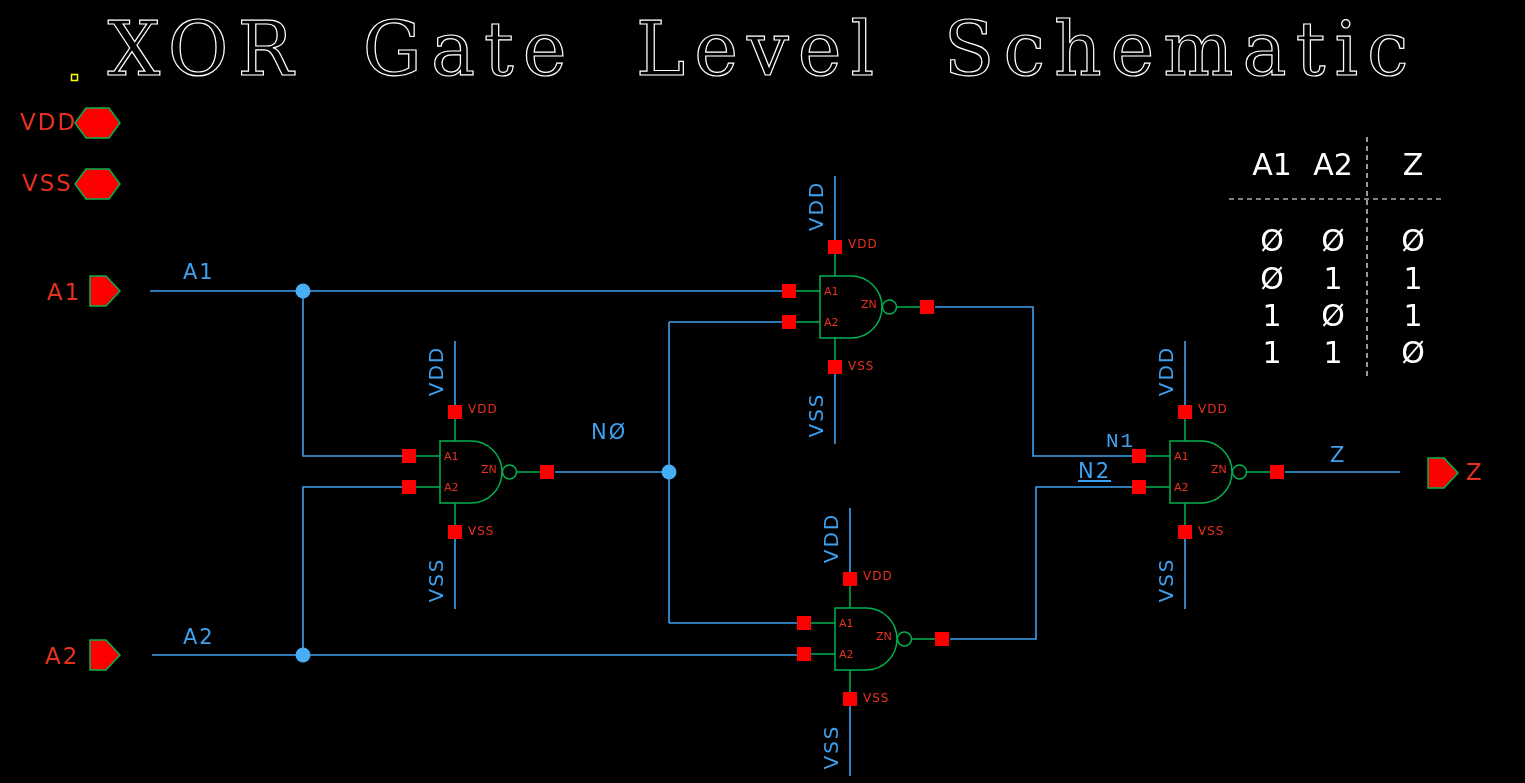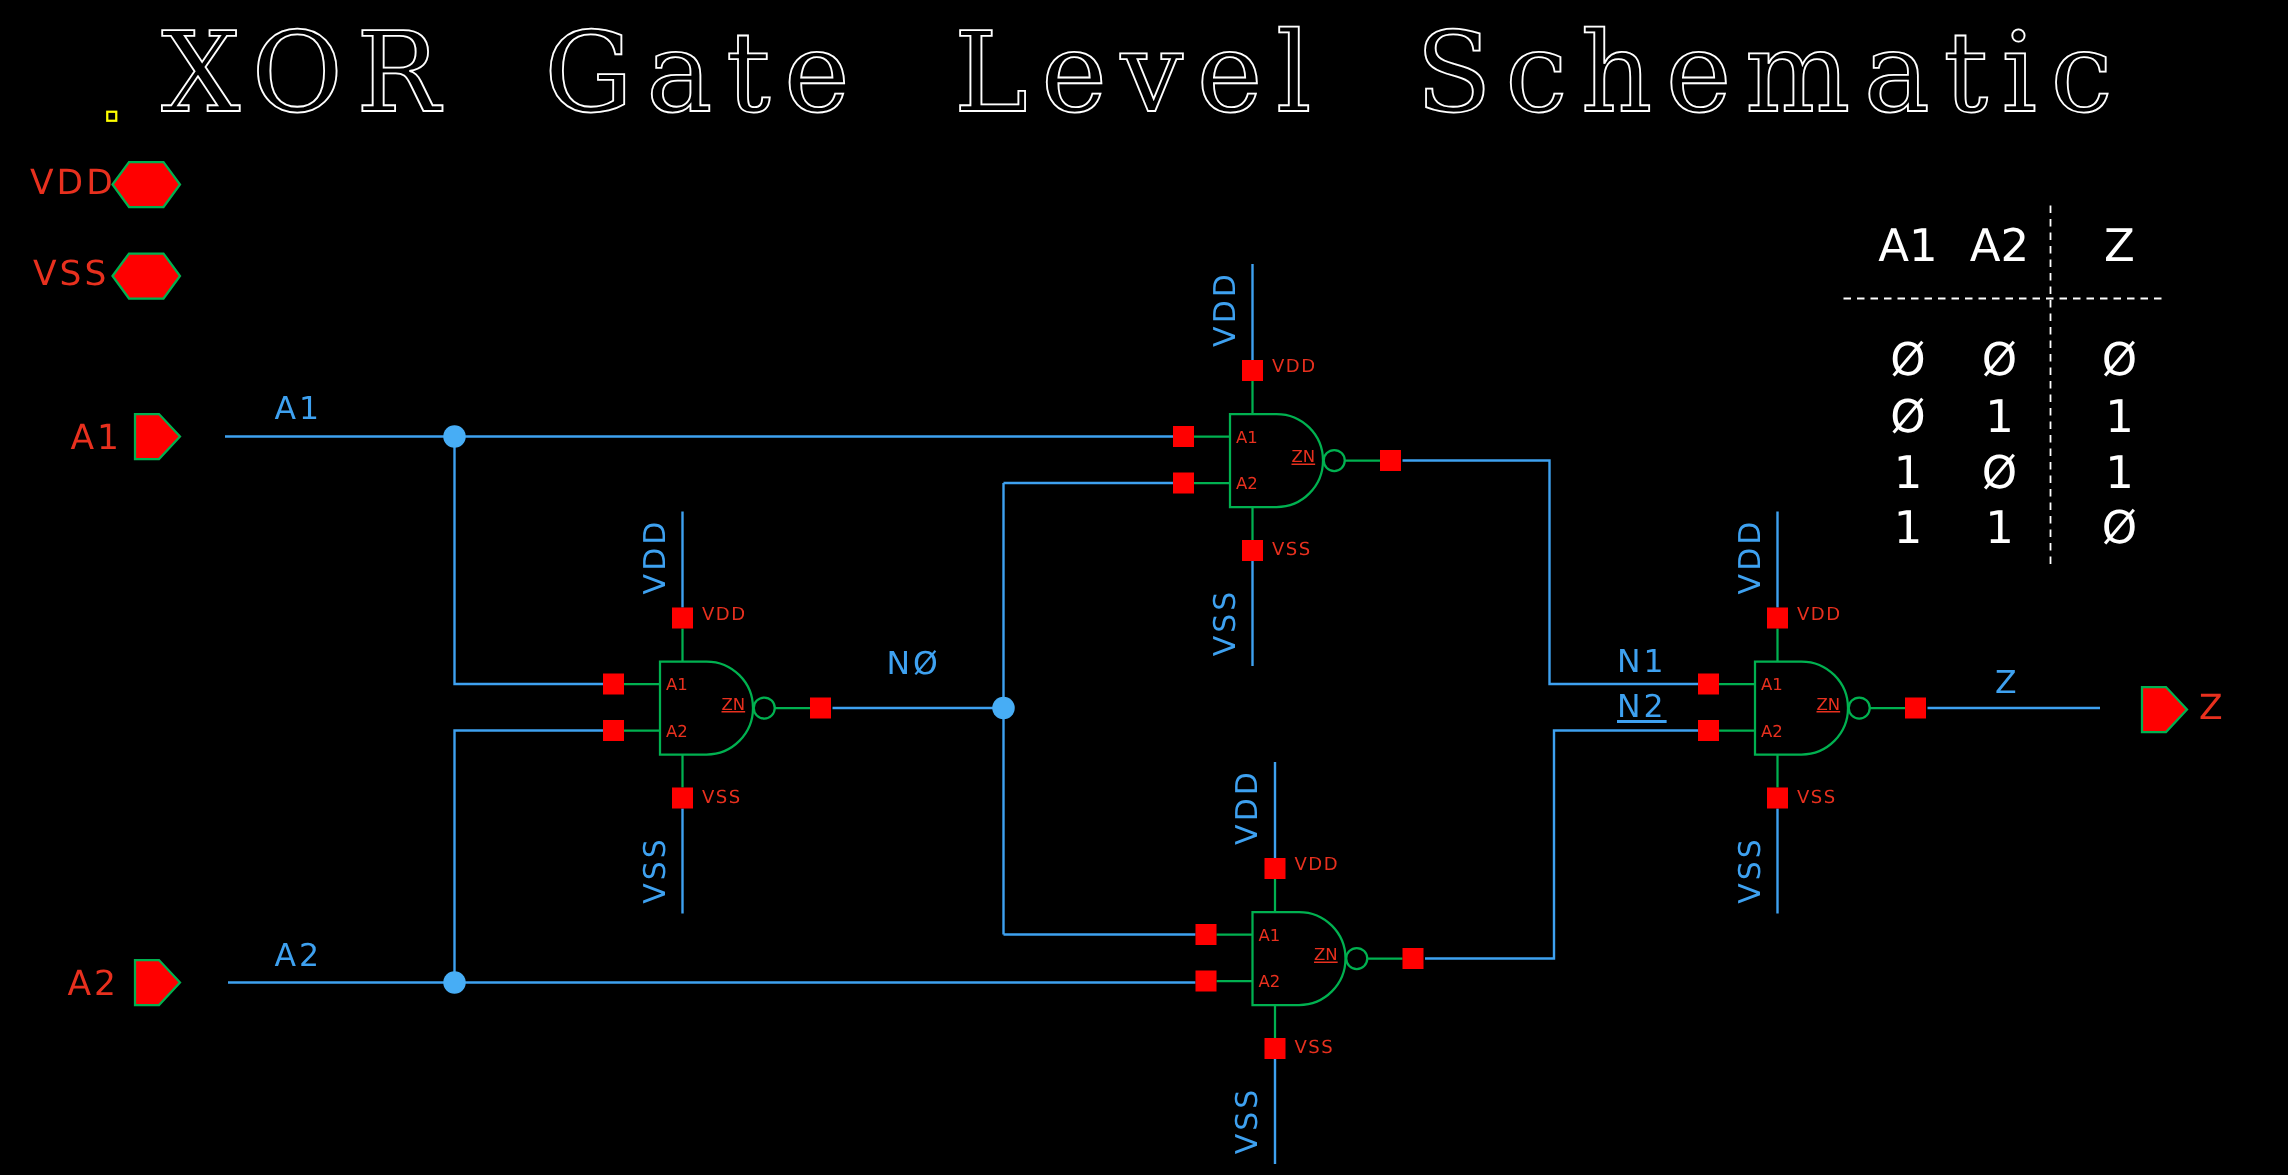--- a/index.html
+++ b/index.html
@@ -24,21 +24,21 @@
     letter-spacing:9px;word-spacing:28px;
     color:transparent;-webkit-text-stroke:1.2px var(--table_white,#FFF);
   }
   .net{color:var(--wire,#3EA1F0);font-size:21px;letter-spacing:2px;}
   .redbig{color:var(--red_text,#E8301E);font-size:23px;letter-spacing:2px;}
 
   .gatelabels{position:absolute;width:0;height:0;}
   .gatelabels .lbl{position:absolute;}
   .g-a1{left:4px;top:10px;color:var(--red_text,#E8301E);font-size:11px;}
   .g-a2{left:4px;top:41px;color:var(--red_text,#E8301E);font-size:11px;}
-  .g-zn{left:41px;top:23px;color:var(--red_text,#E8301E);font-size:11px;text-decoration:underline;}
+  .g-zn{left:41px;top:23px;color:var(--red_text,#E8301E);font-size:11px;}
   .g-vddpin{left:28px;top:-38px;color:var(--red_text,#E8301E);font-size:12px;letter-spacing:1px;}
   .g-vsspin{left:28px;top:84px;color:var(--red_text,#E8301E);font-size:12px;letter-spacing:1px;}
   .g-railvdd,.g-railvss{
     left:-34px;width:60px;text-align:center;color:var(--wire,#3EA1F0);
     font-size:20px;letter-spacing:2px;transform:rotate(-90deg);
   }
   .g-railvdd{top:-80px;}
   .g-railvss{top:129px;}
 
   .ttable{position:absolute;left:1229px;top:147px;width:214px;height:230px;color:var(--table_white,#FFF);}
@@ -131,22 +131,22 @@
   <div class="lbl title">XOR Gate Level Schematic</div>
 
   <div class="lbl redbig" style="left:20px;top:111px;">VDD</div>
   <div class="lbl redbig" style="left:22px;top:172px;">VSS</div>
   <div class="lbl redbig" style="left:47px;top:281px;">A1</div>
   <div class="lbl redbig" style="left:45px;top:645px;">A2</div>
   <div class="lbl redbig" style="left:1466px;top:461px;">Z</div>
 
   <div class="lbl net" style="left:183px;top:262px;">A1</div>
   <div class="lbl net" style="left:183px;top:627px;">A2</div>
-  <div class="lbl net" style="left:591px;top:432px;">NØ</div>
-  <div class="lbl net" style="left:1078px;top:431px;">N1</div>
+  <div class="lbl net" style="left:591px;top:422px;">NØ</div>
+  <div class="lbl net" style="left:1106px;top:431px;font-family:Liberation Mono, monospace;">N1</div>
   <div class="lbl net" style="left:1078px;top:461px;text-decoration:underline;">N2</div>
   <div class="lbl net" style="left:1330px;top:445px;">Z</div>
 
   <div class="gatelabels" style="left:440px;top:441px;">
     <div class="lbl g-a1">A1</div>
     <div class="lbl g-a2">A2</div>
     <div class="lbl g-zn">ZN</div>
     <div class="lbl g-vddpin">VDD</div>
     <div class="lbl g-vsspin">VSS</div>
     <div class="lbl g-railvdd">VDD</div>

